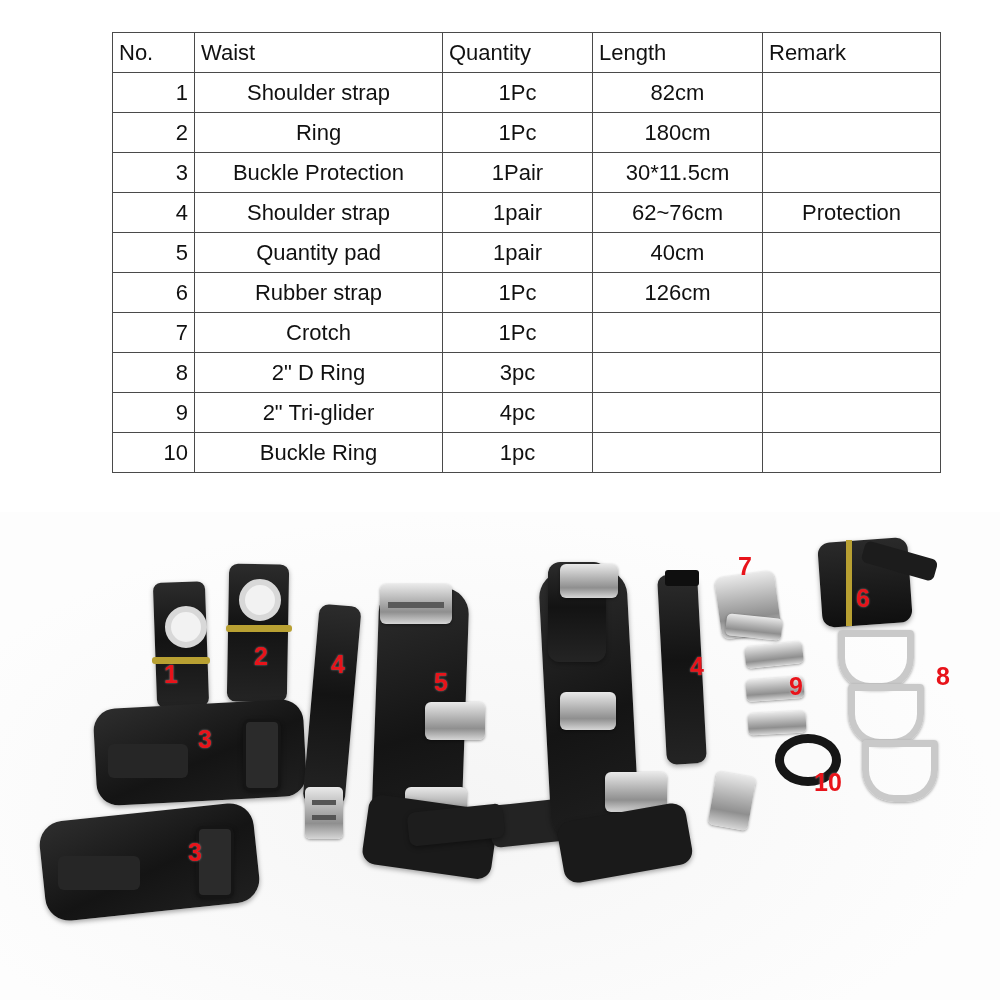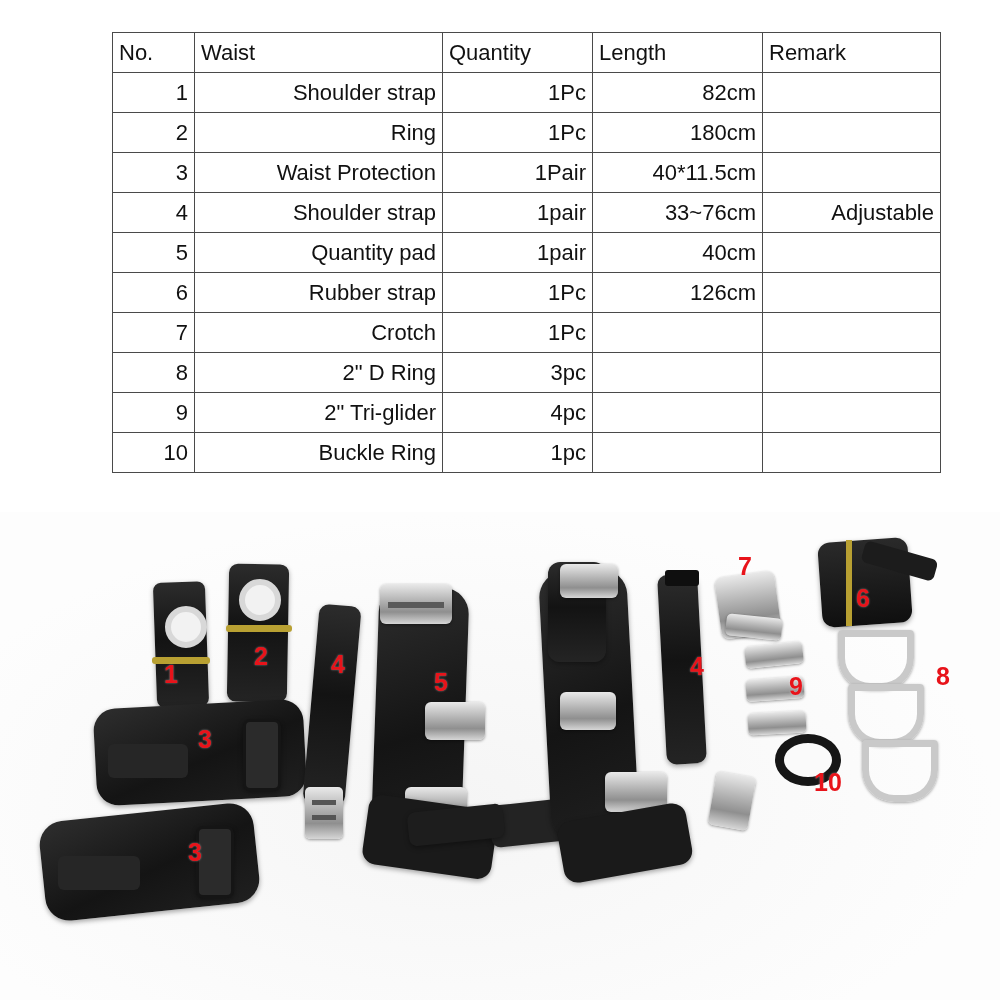--- a/index.html
+++ b/index.html
@@ -39,21 +39,21 @@
   }
   table.parts th {
     text-align: left;
   }
   col.c-no      { width: 82px; }
   col.c-item    { width: 248px; }
   col.c-qty     { width: 150px; }
   col.c-length  { width: 170px; }
   col.c-remark  { width: 178px; }
   td.num { text-align: right; padding-right: 8px; }
-  td.txt { text-align: right; }
+  td.txt { text-align: center; }
 
   
   .photo {
     position: absolute;
     left: 0;
     top: 512px;
     width: 1000px;
     height: 488px;
     background: #fdfdfd;
     overflow: hidden;
@@ -128,31 +128,31 @@
       </tr>
       <tr>
         <td class="num">2</td>
         <td class="txt">Ring</td>
         <td class="txt">1Pc</td>
         <td class="txt">180cm</td>
         <td class="txt"></td>
       </tr>
       <tr>
         <td class="num">3</td>
-        <td class="txt">Waist Protection</td>
+        <td class="txt">Buckle Protection</td>
         <td class="txt">1Pair</td>
-        <td class="txt">40*11.5cm</td>
+        <td class="txt">30*11.5cm</td>
         <td class="txt"></td>
       </tr>
       <tr>
         <td class="num">4</td>
         <td class="txt">Shoulder strap</td>
         <td class="txt">1pair</td>
-        <td class="txt">33~76cm</td>
-        <td class="txt">Adjustable</td>
+        <td class="txt">62~76cm</td>
+        <td class="txt">Protection</td>
       </tr>
       <tr>
         <td class="num">5</td>
         <td class="txt">Quantity pad</td>
         <td class="txt">1pair</td>
         <td class="txt">40cm</td>
         <td class="txt"></td>
       </tr>
       <tr>
         <td class="num">6</td>

